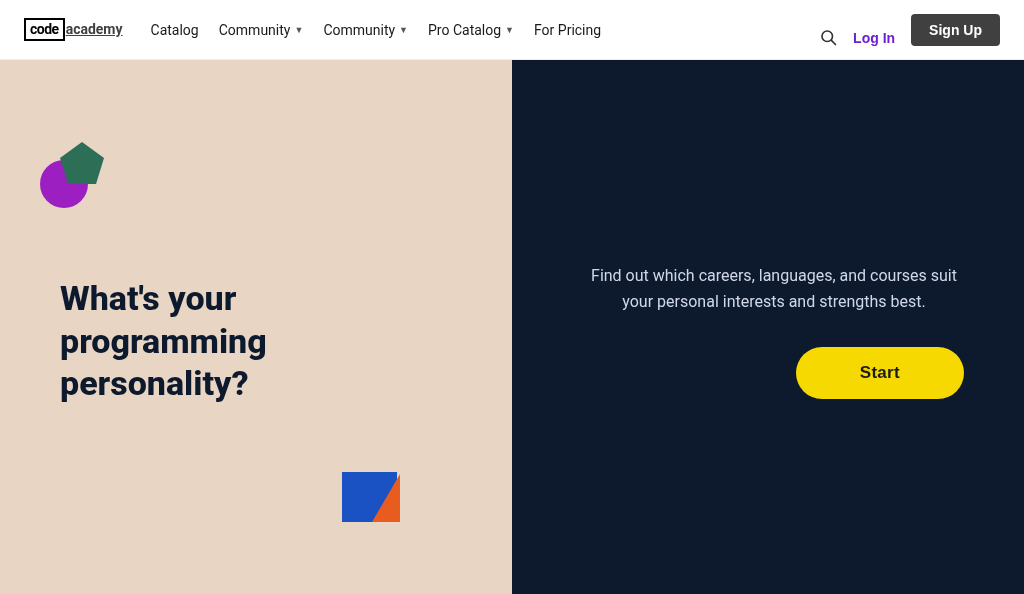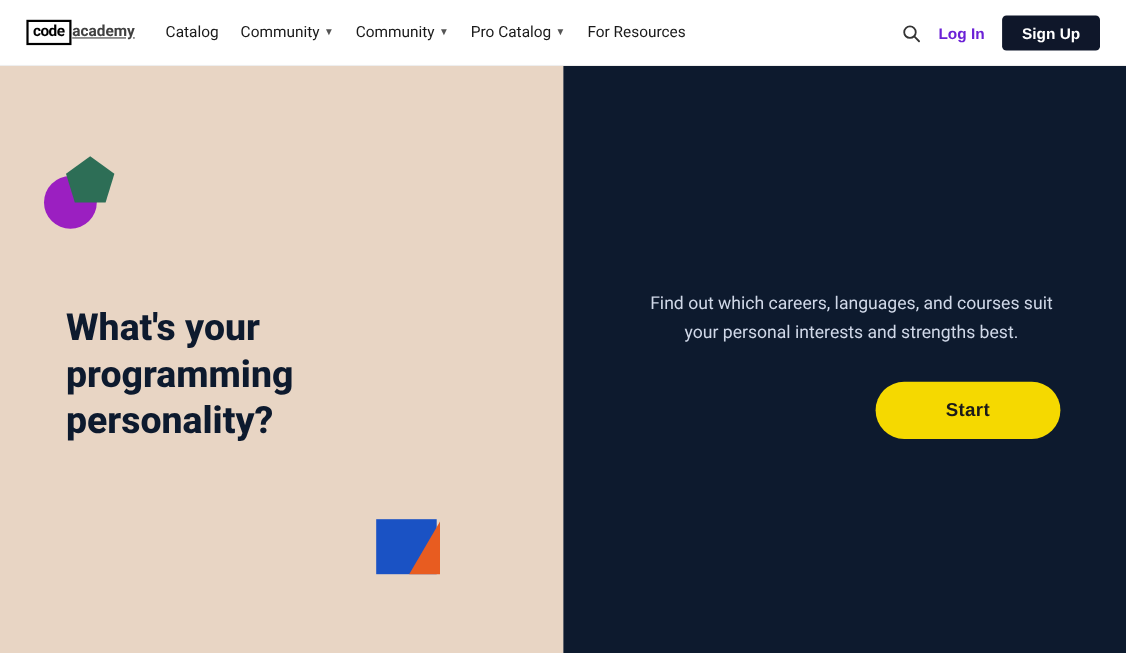--- a/index.html
+++ b/index.html
@@ -67,21 +67,21 @@
       gap: 4px;
     }
 
     .dropdown-arrow {
       font-size: 9px;
       color: #555;
     }
 
     .nav-right {
       display: flex;
-      align-items: center;
+      align-items: flex-end;
       gap: 16px;
       margin-left: auto;
     }
 
     .search-icon-btn {
       background: none;
       border: none;
       cursor: pointer;
       color: #333;
       font-size: 16px;
@@ -92,21 +92,21 @@
     .login-btn {
       background: none;
       border: none;
       cursor: pointer;
       font-size: 14px;
       color: #6b21d6;
       font-weight: 600;
     }
 
     .signup-btn {
-      background: #0f172a;
+      background: #404040;
       color: #fff;
       border: none;
       border-radius: 4px;
       padding: 8px 18px;
       font-size: 14px;
       font-weight: 600;
       cursor: pointer;
     }
 
     
@@ -242,21 +242,21 @@
     </a>
     <a class="nav-link">
       <span>Community</span>
       <span class="dropdown-arrow">▼</span>
     </a>
     <a class="nav-link">
       <span>Pro Catalog</span>
       <span class="dropdown-arrow">▼</span>
     </a>
     <a class="nav-link">
-      <span>For Resources</span>
+      <span>For Pricing</span>
     </a>
   </div>
 
   <div class="nav-right">
     <button class="search-icon-btn">
       <svg width="18" height="18" viewBox="0 0 24 24" fill="none" stroke="#333" stroke-width="2.2" stroke-linecap="round">
         <circle cx="11" cy="11" r="7"></circle>
         <line x1="16.5" y1="16.5" x2="22" y2="22"></line>
       </svg>
     </button>

